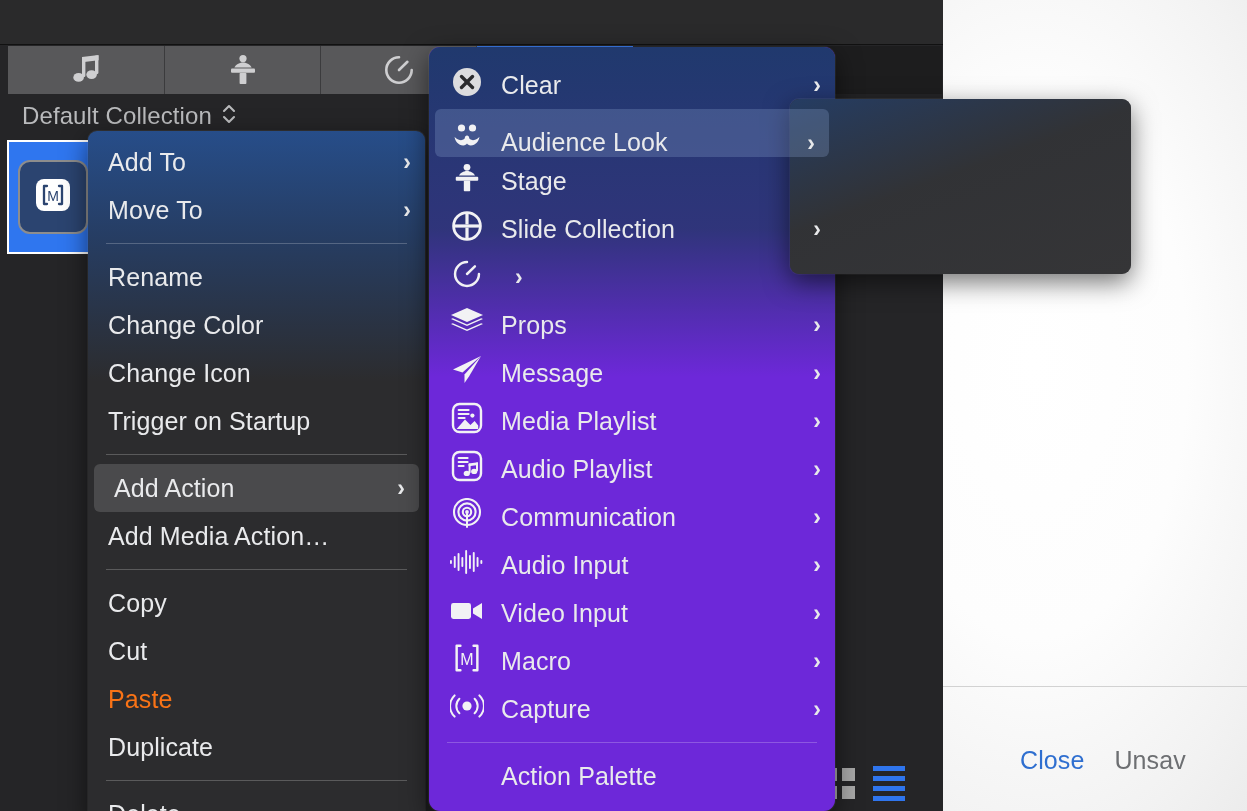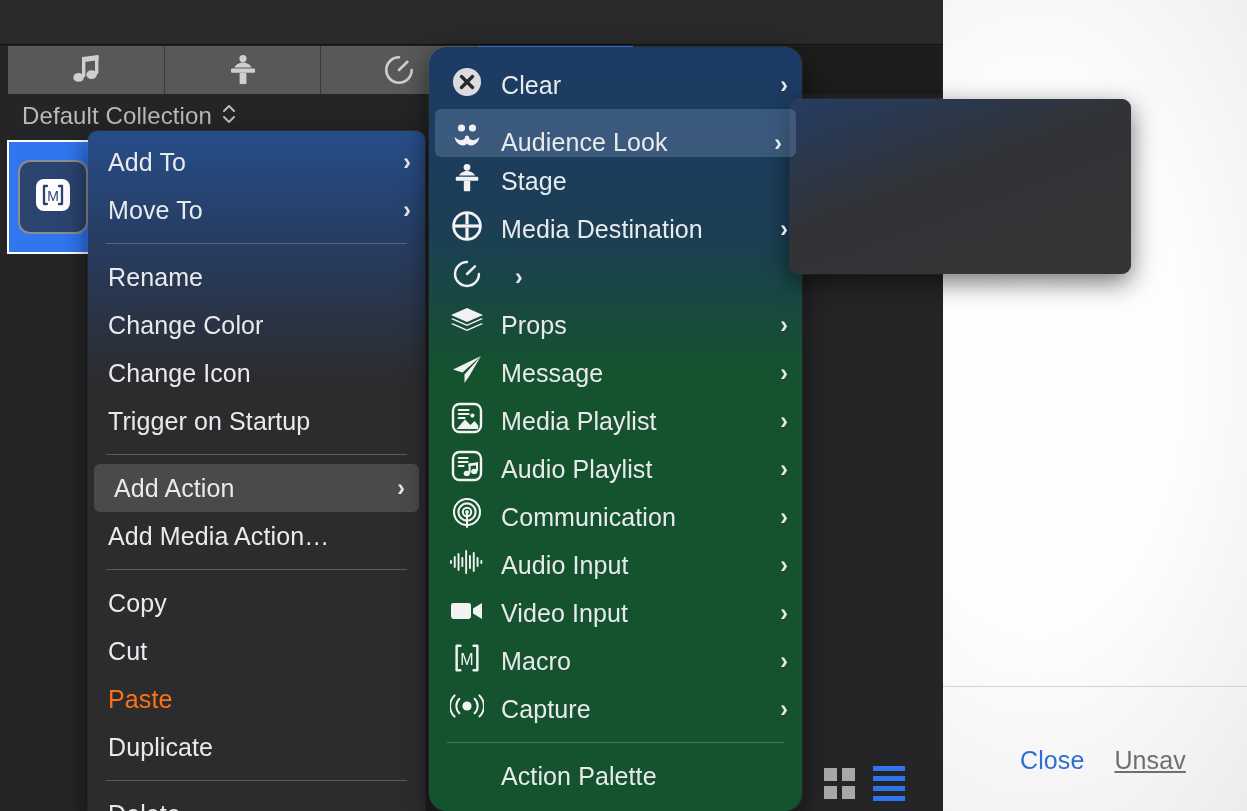--- a/index.html
+++ b/index.html
@@ -25,21 +25,21 @@
     background: #d2d2d2;
   }
   .panel-footer {
     position: absolute; left: 942px; top: 720px; width: 305px; height: 80px;
     display: flex; align-items: center; gap: 30px; padding-left: 78px;
   }
   .footer-btn {
     font-size: 25px; letter-spacing: .1px; white-space: nowrap;
   }
   .footer-btn.primary { color: #2f6fd0; }
-  .footer-btn.muted   { color: #6d6f72; text-decoration: underline; }
+  .footer-btn.muted   { color: #6d6f72; }
 
   
   .dark-app {
     position: absolute; left: 0; top: 0; width: 943px; height: 811px;
     background: #252527;
   }
   .titlebar {
     position: absolute; left: 0; top: 0; width: 943px; height: 45px;
     background: #2a2a2b; border-bottom: 1px solid #111;
   }
@@ -126,23 +126,23 @@
   #menu-ctx .tint {
     position: absolute; left:0; top:0; right:0; height: 250px;
     background: linear-gradient(180deg, rgba(38,80,145,.92) 0%, rgba(36,68,120,.72) 42%, rgba(44,44,46,0) 100%);
     pointer-events: none;
   }
   #menu-ctx .menu-scroll { padding-top: 7px; }
   #menu-ctx .mi { padding-left: 20px; }
 
   
   #menu-action {
-    left: 429px; top: 47px; width: 373px; height: 764px;
-    background: #14532d;
-    border-radius: 18px;
+    left: 429px; top: 47px; width: 406px; height: 764px;
+    background: #6d28d9;
+    border-radius: 11px;
   }
   #menu-action .tint {
     position: absolute; left:0; top:0; right:0; height: 330px;
     background: linear-gradient(180deg, rgba(28,58,104,.95) 0%, rgba(30,56,96,.78) 55%, rgba(42,42,44,0) 100%);
     pointer-events: none;
   }
   #menu-action .menu-scroll { padding-top: 14px; position: relative; z-index: 2;}
   #menu-action .mi { padding-left: 18px; }
   #menu-action .mi .ico {
     flex: 0 0 40px; height: 34px; display: flex; align-items: center; justify-content: center;
@@ -369,21 +369,21 @@
         </div>
         <div class="mi">
           <span class="ico">
             <span><svg width="32" height="32" viewBox="0 0 32 32">
                 <circle cx="16" cy="16" r="13.4" fill="none" stroke="#f2f2f4" stroke-width="2.8"></circle>
                 <rect x="2.6" y="14.4" width="26.8" height="3.2" fill="#f2f2f4"></rect>
                 <rect x="14.4" y="2.6" width="3.2" height="11.8" fill="#f2f2f4"></rect>
                 <rect x="14.4" y="17.6" width="3.2" height="11.8" fill="#f2f2f4"></rect>
               </svg></span>
           </span>
-          <span class="label">Media Destination</span>
+          <span class="label">Slide Collection</span>
           <span class="chev">›</span>
         </div>
         <div class="mi">
           <span class="ico">
             <span><svg width="32" height="32" viewBox="0 0 34 34">
                 <path d="M17 4.3 a12.7 12.7 0 1 0 12.7 12.7" fill="none" stroke="#f2f2f4" stroke-width="2.6" stroke-linecap="round"></path>
                 <path d="M17 17 L25.4 8.8" fill="none" stroke="#f2f2f4" stroke-width="2.6" stroke-linecap="round"></path>
               </svg></span>
           </span>
           <span class="chev">›</span>

